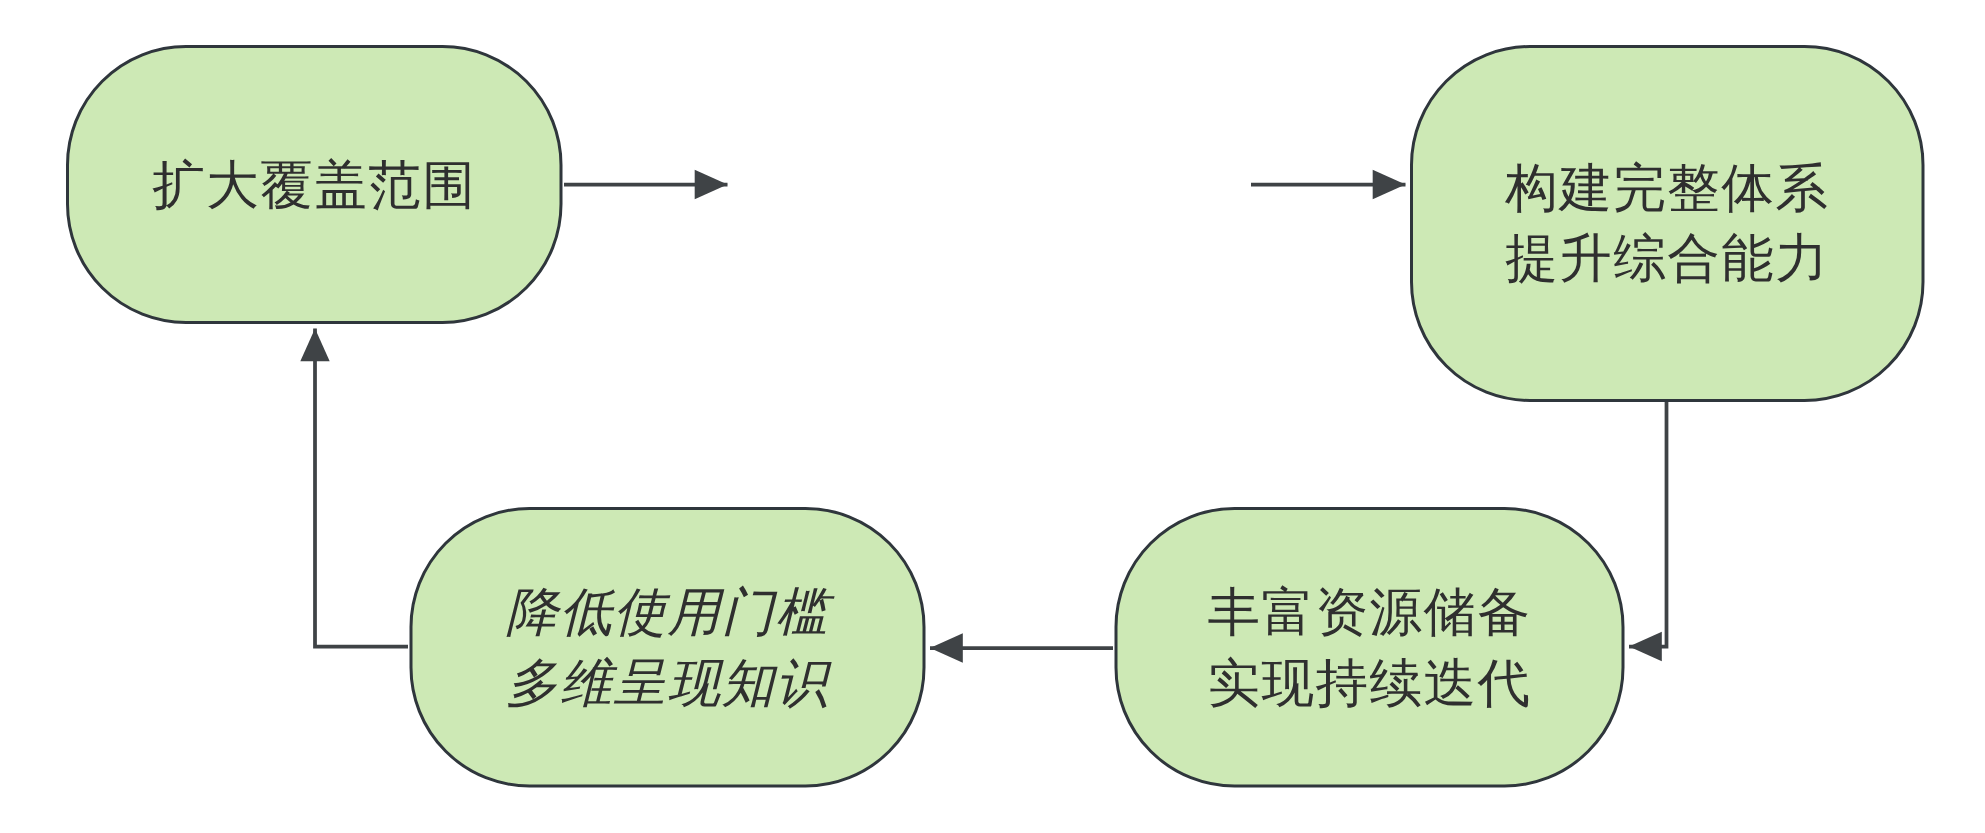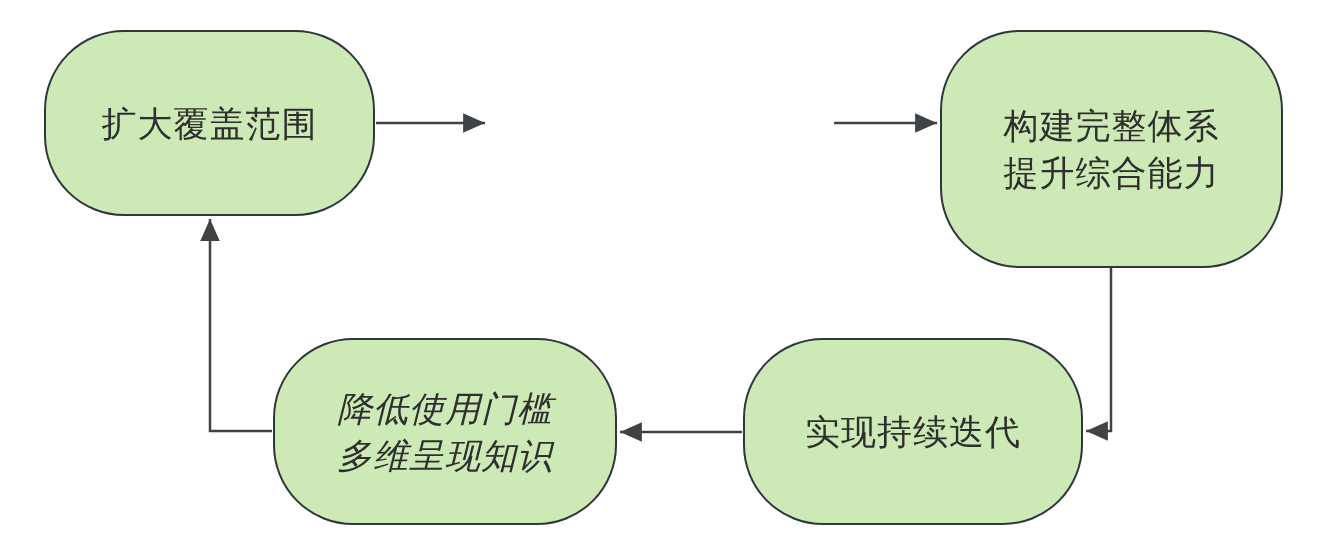--- a/index.html
+++ b/index.html
@@ -73,20 +73,21 @@
     <div>扩大覆盖范围</div>
   </div>
 
 
   <div class="node n3">
     <div>构建完整体系</div>
     <div>提升综合能力</div>
   </div>
 
   <div class="node n4">
+    <div>丰富资源储备</div>
     <div>实现持续迭代</div>
   </div>
 
   <div class="node n5">
     <div>降低使用门槛</div>
     <div>多维呈现知识</div>
   </div>
 
 </div>
 

